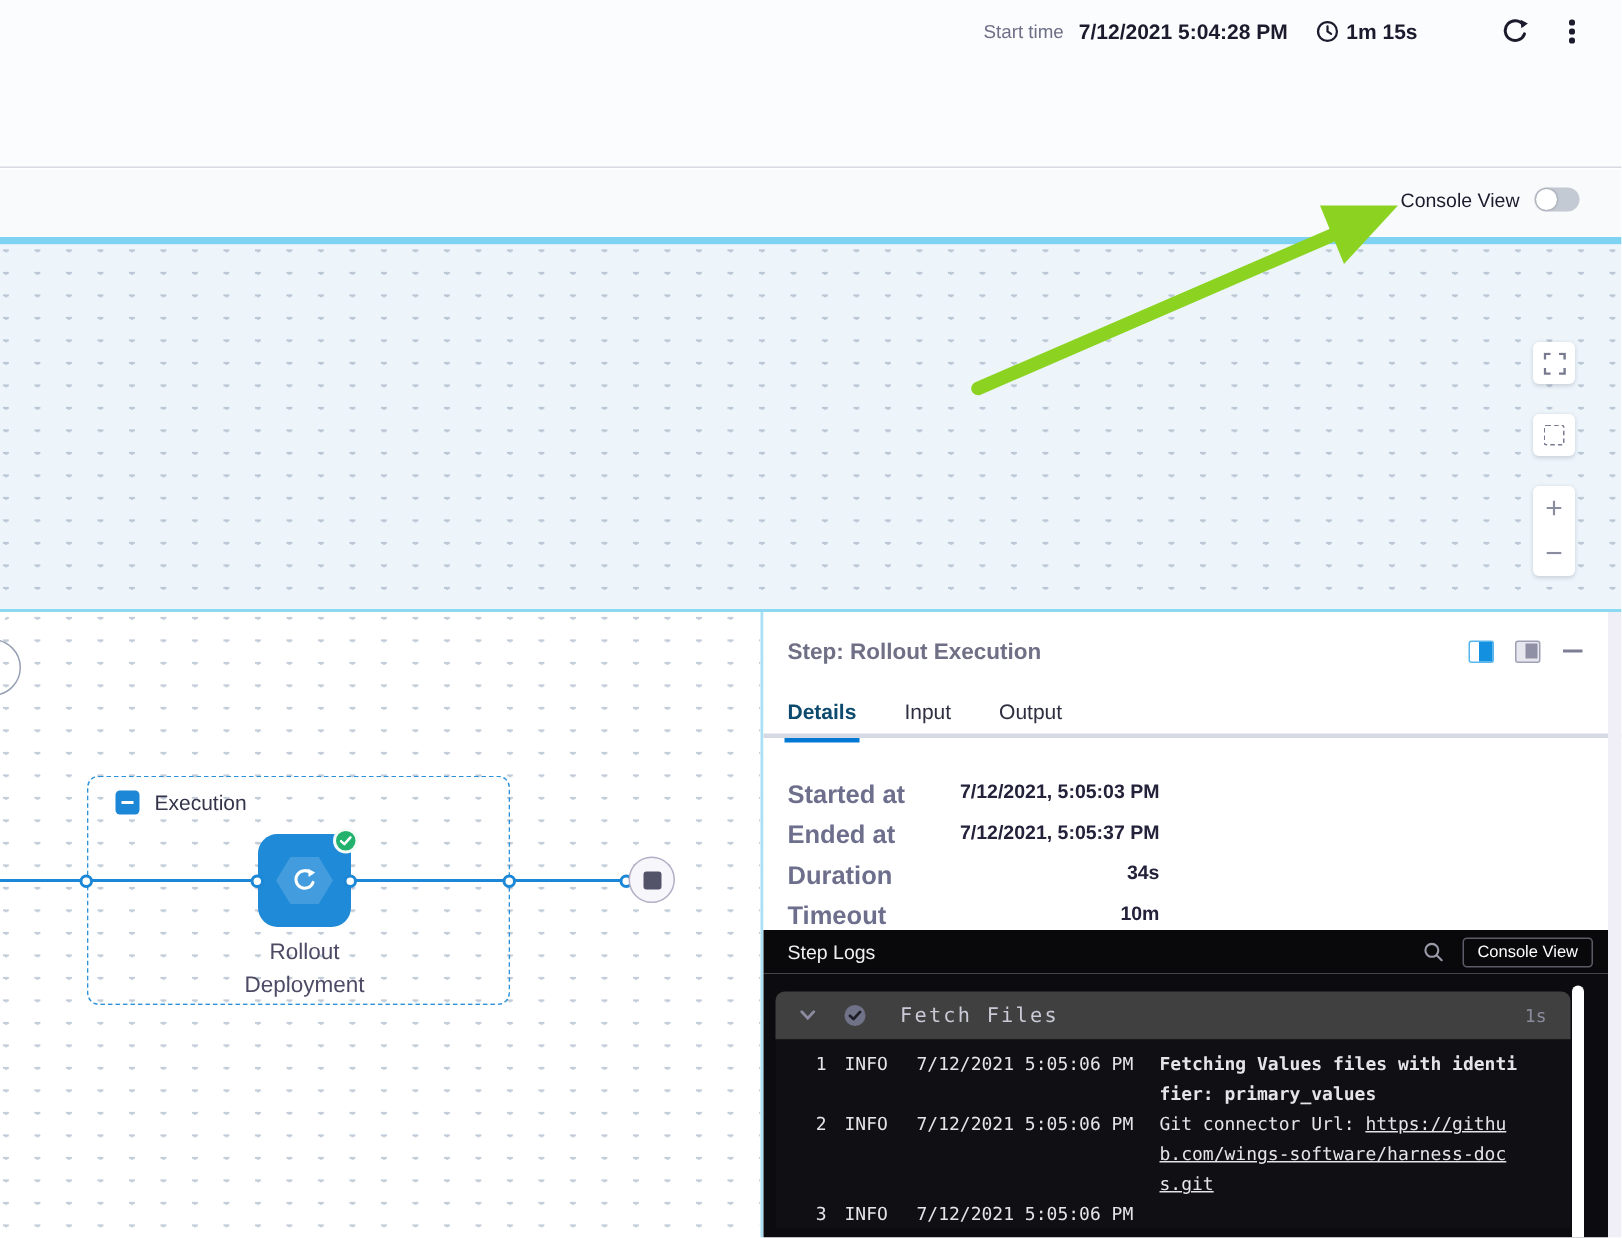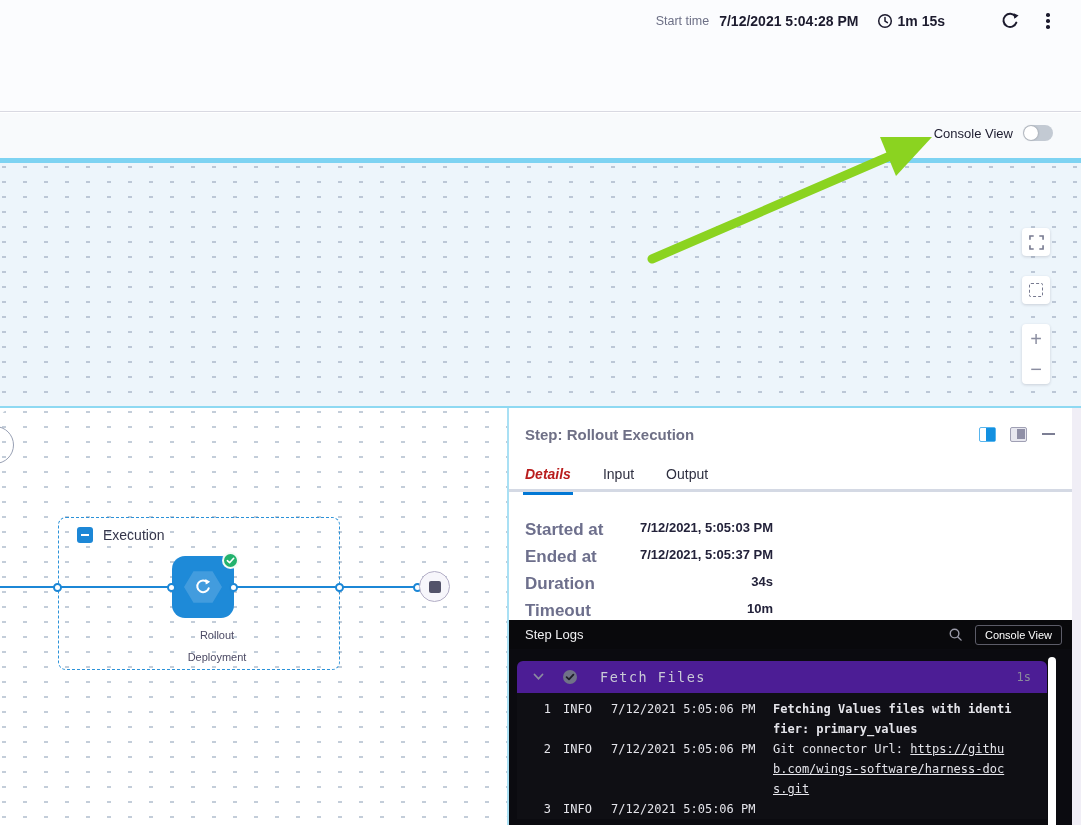--- a/index.html
+++ b/index.html
@@ -59,59 +59,59 @@
                display:flex; align-items:center; justify-content:center; cursor:pointer; }
   .exec-chip i { display:block; width:8px; height:2px; background:#fff; }
   .exec-label { position:absolute; left:44px; top:9px; font-size:14px; color:#34354a; }
   .step-node { position:absolute; left:172px; top:148px; width:62px; height:62px; background:#1e8ad8; border-radius:13px;
                display:flex; align-items:center; justify-content:center; cursor:pointer; }
   .node-hex { width:38px; height:34px; background:rgba(255,255,255,.16);
               clip-path:polygon(25% 4%, 75% 4%, 100% 50%, 75% 96%, 25% 96%, 0% 50%);
               display:flex; align-items:center; justify-content:center; }
   .status-badge { position:absolute; left:222px; top:144px; width:17px; height:17px; border-radius:50%;
                   background:#23b26d; border:2px solid #f5fbf7; display:flex; align-items:center; justify-content:center; }
-  .node-label { position:absolute; left:147px; top:216px; width:140px; text-align:center;
-                font-size:11px; color:#4c4a64; line-height:22px; }
+  .node-label { position:absolute; left:133px; top:216px; width:140px; text-align:center;
+                font-size:15px; color:#4c4a64; line-height:22px; }
   .stop-node { position:absolute; left:419px; top:163px; width:31px; height:31px; border-radius:50%;
                background:#f7f6fb; border:1.5px solid #b3aec6; display:flex; align-items:center; justify-content:center; cursor:pointer; }
   .stop-node i { display:block; width:12px; height:12px; background:#53536a; border-radius:2px; }
 
   
   .step-panel { position:absolute; left:509px; top:0; width:572px; height:417px; background:#fff; }
   .panel-scroll-track { position:absolute; right:0; top:0; width:9px; height:417px; background:#f0eef6; }
   .panel-header { position:absolute; left:0; top:0; width:100%; height:50px; }
   .panel-title { position:absolute; left:16px; top:18px; font-size:15px; font-weight:600; color:#6f7086; }
   .panel-actions { position:absolute; right:24px; top:18px; display:flex; align-items:center; gap:14px; }
   .layout-icon-a { width:17px; height:15px; border:1.5px solid #58b5ee; border-radius:2px; background:#fff; position:relative; cursor:pointer; }
   .layout-icon-a i { position:absolute; right:0; top:0; width:9px; height:100%; background:#1390e0; }
   .layout-icon-b { width:17px; height:15px; border:1.5px solid #a0a0b4; border-radius:2px; background:#e7e7ef; position:relative; cursor:pointer; }
   .layout-icon-b i { position:absolute; right:1px; top:1px; width:8px; height:10px; background:#8f8fa6; }
   .minimize { width:16px; height:16px; border:none; background:none; cursor:pointer; position:relative; }
   .minimize i { position:absolute; left:1px; top:7px; width:13px; height:2px; background:#7c7e94; }
 
   .tabs { position:absolute; left:16px; top:58px; display:flex; gap:32px; }
   .tab { font-size:14px; color:#2e2f40; padding-bottom:10px; cursor:pointer; position:relative; }
-  .tab.active { color:#b91c1c; font-weight:600;font-style:italic; }
+  .tab.active { color:#0c4a6e; font-weight:600; }
   .tab.active::after { content:""; position:absolute; left:-2px; right:-2px; bottom:-3px; height:3px; background:#0278d5; }
   .tabs-divider { position:absolute; left:0; top:81px; width:100%; height:3px; background:#d4d9e4; }
 
   .details-grid { position:absolute; left:16px; top:112px; display:grid; grid-template-columns:115px auto; row-gap:7px; }
   .d-label { font-size:17px; font-weight:600; color:#6d6f8c; }
   .d-value { font-size:13px; font-weight:700; color:#23223a;text-align:right; }
 
   
   .logs-bar { position:absolute; left:0; top:212px; width:563px; height:29px; background:#09090c;
               display:flex; align-items:center; }
   .logs-bar-title { font-size:13px; color:#f0f0f2; margin-left:16px; }
   .logs-bar-right { margin-left:auto; display:flex; align-items:center; gap:12px; margin-right:10px; }
   .console-view-btn { background:none; border:1px solid #5c5c68; border-radius:3px; color:#fff;
                       font-size:11px; padding:3px 9px; cursor:pointer; font-family:"Liberation Sans",sans-serif; }
   .console { position:absolute; left:0; top:241px; width:563px; height:176px; background:#0b0b10; overflow:hidden; }
   .log-block { position:absolute; left:8px; top:12px; width:530px; }
-  .log-block-header { height:32px; background:#4c1d95; border-radius:6px 6px 0 0; display:flex; align-items:center;
+  .log-block-header { height:32px; background:#404040; border-radius:6px 6px 0 0; display:flex; align-items:center;
                       padding:0 16px; cursor:pointer; }
   .fetch-title { font-family:"DejaVu Sans Mono", monospace; font-size:13.5px; letter-spacing:1.5px; color:#c9cad6; margin-left:22px; }
   .fetch-duration { margin-left:auto; font-family:"DejaVu Sans Mono", monospace; font-size:12px; color:#8a8b9c; }
   .log-lines { background:#0f0f14; padding:6px 0 0 0; }
   .log-row { display:grid; grid-template-columns:18px 36px 150px 240px; column-gap:12px; padding-left:16px;
              font-family:"DejaVu Sans Mono", monospace; font-size:12px; line-height:20px; color:#e4e4ea; }
   .log-num { text-align:right; }
   .log-time { white-space:nowrap; }
   .log-msg { word-break:break-all; }
   .log-msg.bold { font-weight:bold; }

